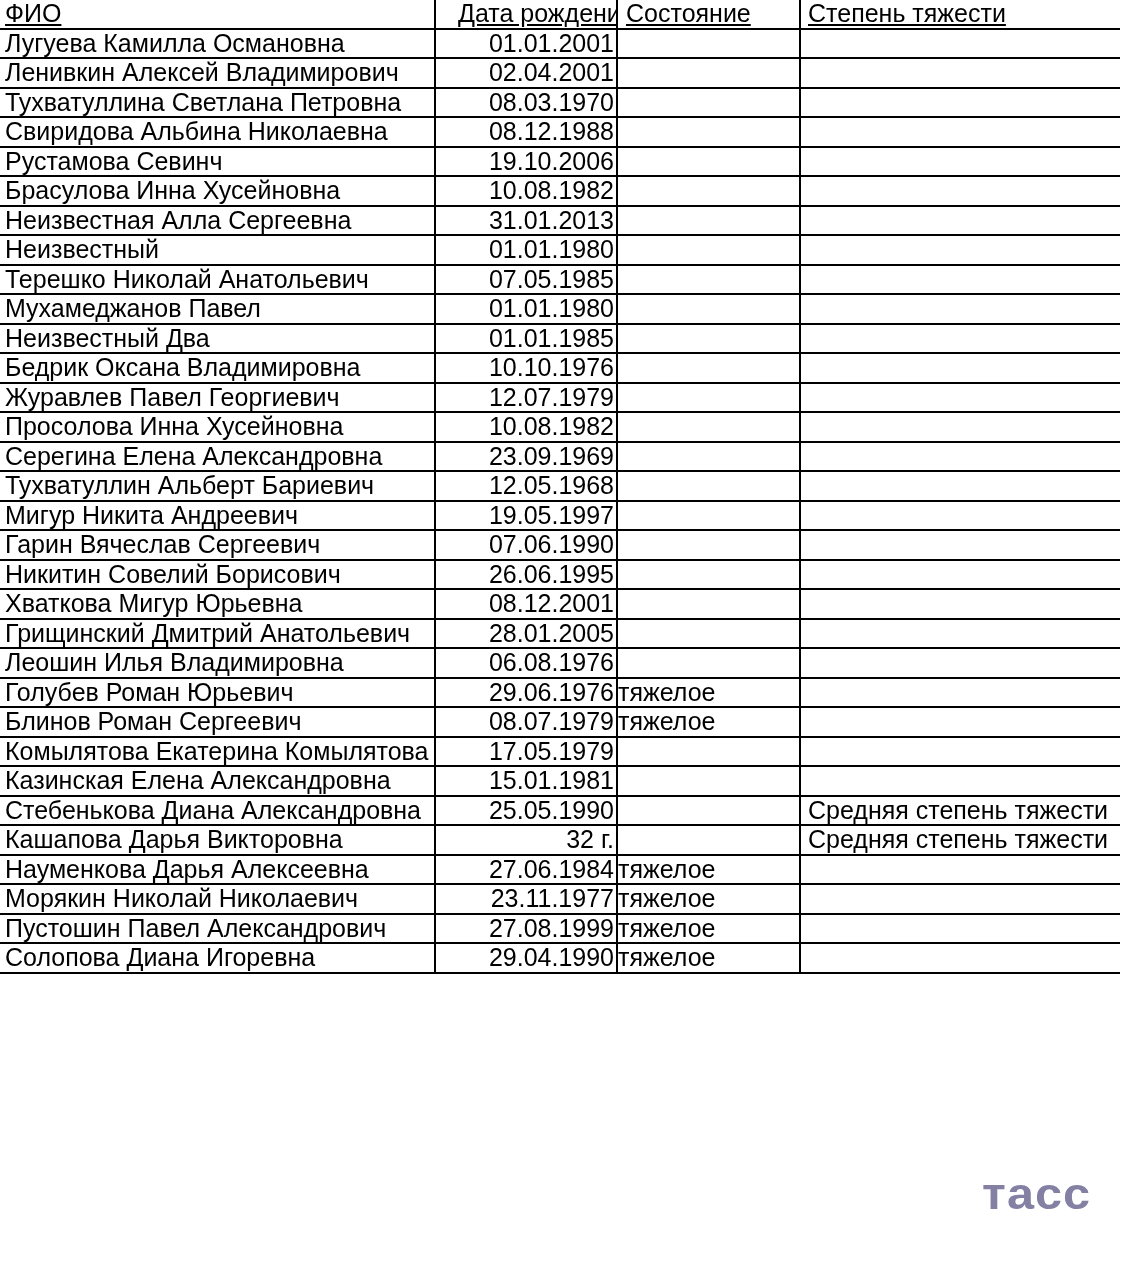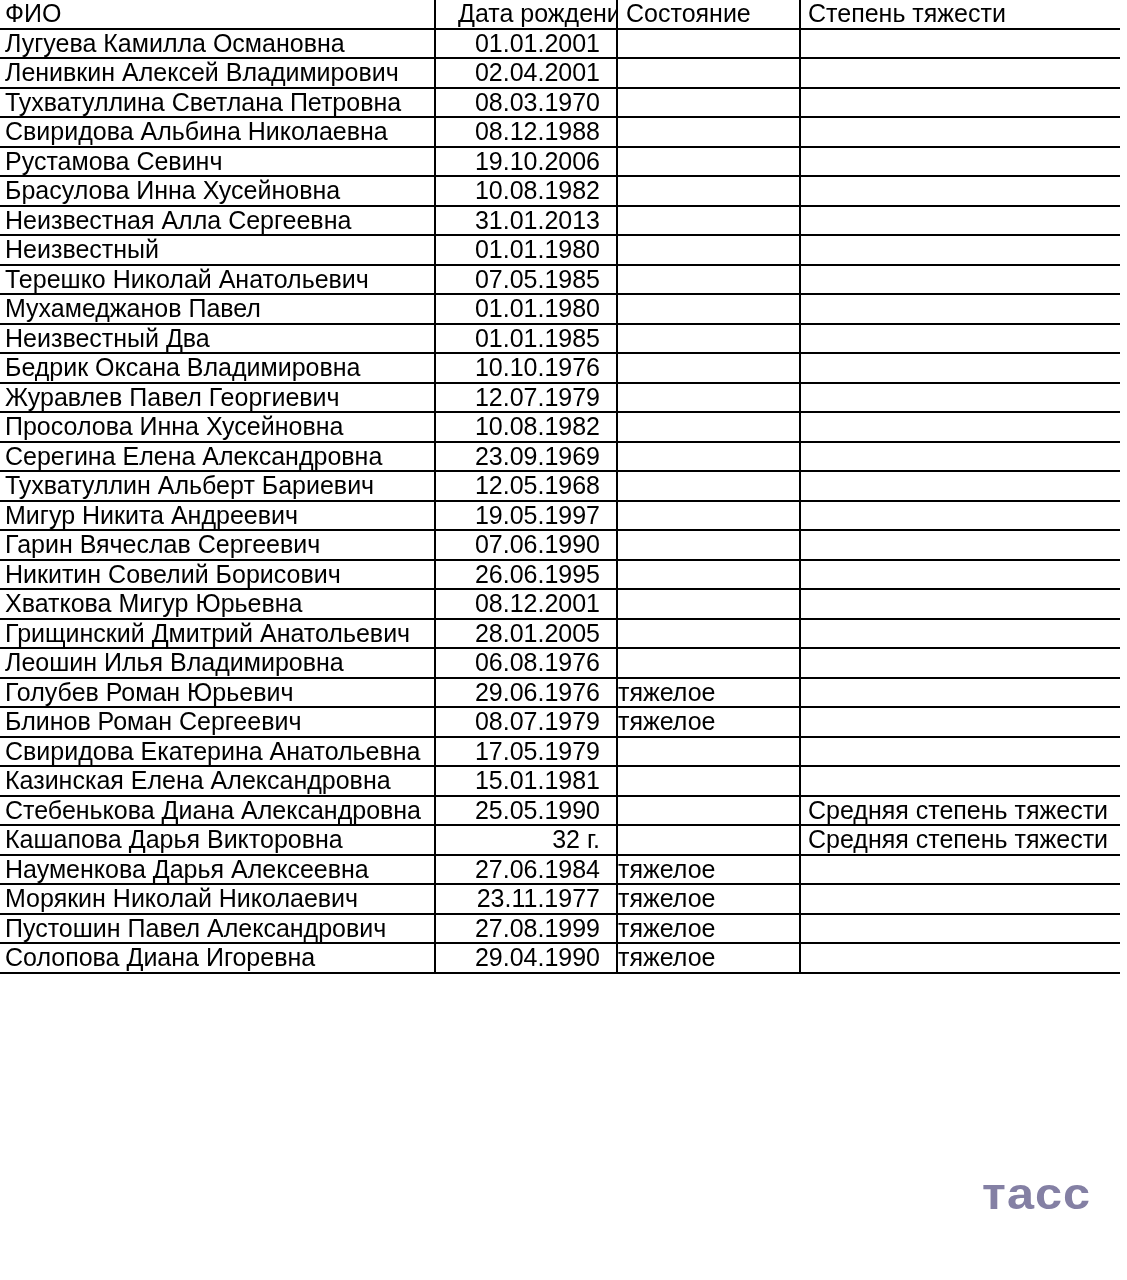--- a/index.html
+++ b/index.html
@@ -36,26 +36,26 @@
     text-align: left;
     padding: 0;
     vertical-align: middle;
     white-space: nowrap;
     overflow: hidden;
   }
   
   .victims-table th:not(:last-child), .victims-table td:not(:last-child) {
     border-right: 2px solid #000000;
   }
-  .victims-table thead tr { height: 19px; }
+  .victims-table thead tr { height: 19px; text-decoration: underline; }
   .victims-table tbody tr { height: 22px; }
 
   .victims-table th.h-name, .victims-table td.cell-name { padding-left: 5px; }
   .victims-table th.h-dob  { padding-left: 22px; }
-  .victims-table td.cell-dob { text-align: right; padding-right: 16px; }
+  .victims-table td.cell-dob { text-align: right; padding-right: 2px; }
   .victims-table th.h-cond, .victims-table td.cell-cond { padding-left: 8px; }
   .victims-table th.h-severity, .victims-table td.cell-severity { padding-left: 7px; }
 
   
   .watermark-box {
     position: absolute;
     left: 973px;
     top: 1095px;
     width: 124px;
     height: 120px;
@@ -232,21 +232,21 @@
         <td class="cell-condition">тяжелое</td>
         <td class="cell-severity"></td>
       </tr>
       <tr>
         <td class="cell-name">Блинов Роман Сергеевич</td>
         <td class="cell-dob">08.07.1979</td>
         <td class="cell-condition">тяжелое</td>
         <td class="cell-severity"></td>
       </tr>
       <tr>
-        <td class="cell-name">Свиридова Екатерина Анатольевна</td>
+        <td class="cell-name">Комылятова Екатерина Комылятова</td>
         <td class="cell-dob">17.05.1979</td>
         <td class="cell-condition"></td>
         <td class="cell-severity"></td>
       </tr>
       <tr>
         <td class="cell-name">Казинская Елена Александровна</td>
         <td class="cell-dob">15.01.1981</td>
         <td class="cell-condition"></td>
         <td class="cell-severity"></td>
       </tr>

